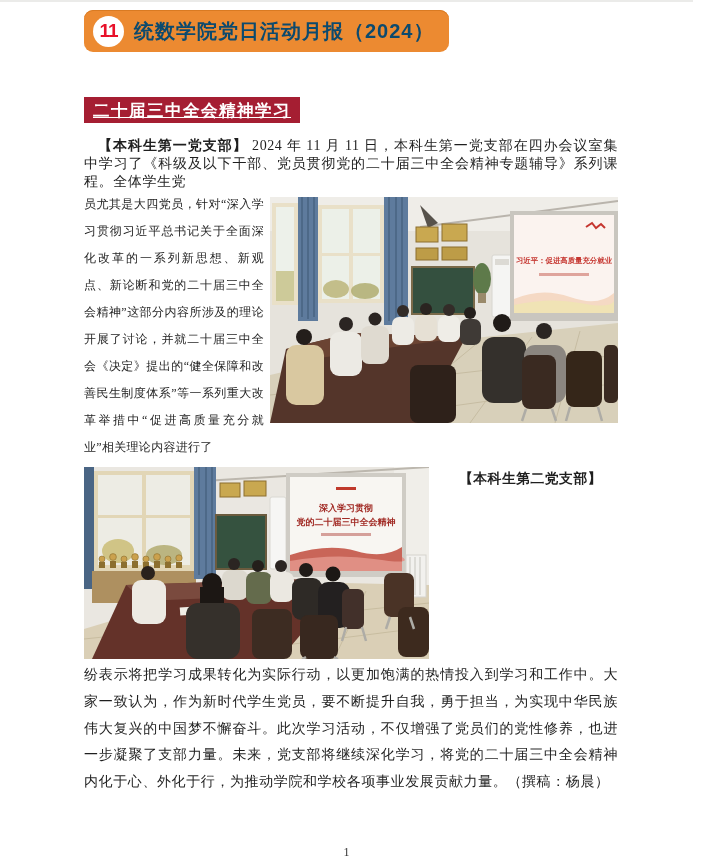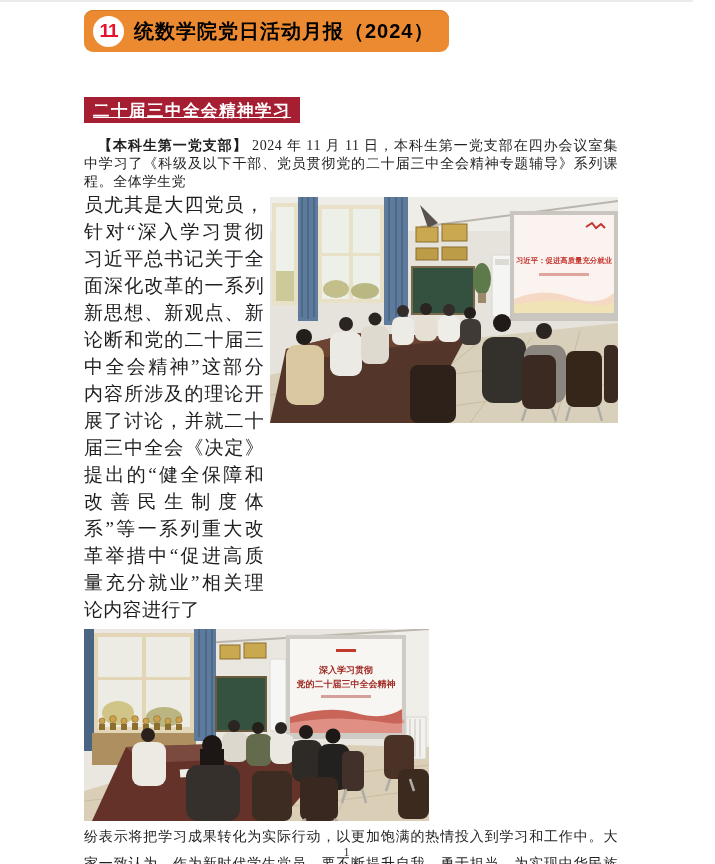--- a/index.html
+++ b/index.html
@@ -27,21 +27,21 @@
     width:31px;height:31px;border-radius:50%;
     background:#ffffff;
     display:flex;align-items:center;justify-content:center;
     font-family:"Liberation Sans","DejaVu Sans",sans-serif;
     font-weight:bold;font-size:19px;color:#e8112a;
     letter-spacing:-1px;
   }
   .banner-title{
     margin-left:10px;
     font-family:"Liberation Sans","DejaVu Sans",sans-serif;
-    font-weight:bold;font-size:20px;color:#000000;
+    font-weight:bold;font-size:20px;color:#0c4a6e;
     letter-spacing:1px;white-space:nowrap;
   }
 
   
   .section-heading{
     margin-top:45px;
     display:inline-block;
     background:#a51e32;color:#ffffff;
     font-family:"Liberation Sans","DejaVu Sans",sans-serif;
     font-weight:bold;font-size:16.5px;
@@ -58,21 +58,21 @@
     text-align:justify;text-align-last:left;
     word-break:break-all;
   }
   .intro{margin-top:14px;text-indent:1em;}
   .lead{font-weight:bold;}
   .tail1{line-height:27px;}
   .tail2{margin-top:3px;line-height:26.8px;}
 
   .row{display:flex;align-items:flex-start;}
   .row1 .col-left{
-    width:202px;font-size:19px;line-height:27px;
+    width:202px;font-size:12px;line-height:27px;
     letter-spacing:.3px;text-align:justify;text-align-last:left;
     word-break:break-all;
   }
   .photo{flex:none;display:block;}
   .photo1{width:348px;height:226px;margin:6px 0 0 6px;}
   .row2{margin-top:6px;}
   .photo2{width:345px;height:192px;}
   .col-right{
     width:197px;margin-left:14px;
     font-size:13.8px;line-height:24px;letter-spacing:.2px;
@@ -305,20 +305,21 @@
 
         <g>
           <rect x="168" y="142" width="40" height="50" rx="8" fill="#3d2c22"></rect>
           <rect x="216" y="148" width="38" height="44" rx="8" fill="#38281f"></rect>
           <rect x="258" y="122" width="22" height="40" rx="6" fill="#42302a"></rect>
           <path d="M222 190l-4 2 M250 190l4 2 M262 160l-4 14 M278 160l4 14" stroke="#aeaca6" stroke-width="2.5" fill="none"></path>
         </g>
       </svg>
 
       <div class="col-right">
+        <div class="col2-heading">【本科生第二党支部】</div>
       </div>
     </div>
 
     
     <p class="para tail2">纷表示将把学习成果转化为实际行动，以更加饱满的热情投入到学习和工作中。大家一致认为，作为新时代学生党员，要不断提升自我，勇于担当，为实现中华民族伟大复兴的中国梦不懈奋斗。此次学习活动，不仅增强了党员们的党性修养，也进一步凝聚了支部力量。未来，党支部将继续深化学习，将党的二十届三中全会精神内化于心、外化于行，为推动学院和学校各项事业发展贡献力量。（撰稿：杨晨）</p>
 
   </div>
 
   <div class="page-number">1</div>
 </div>

